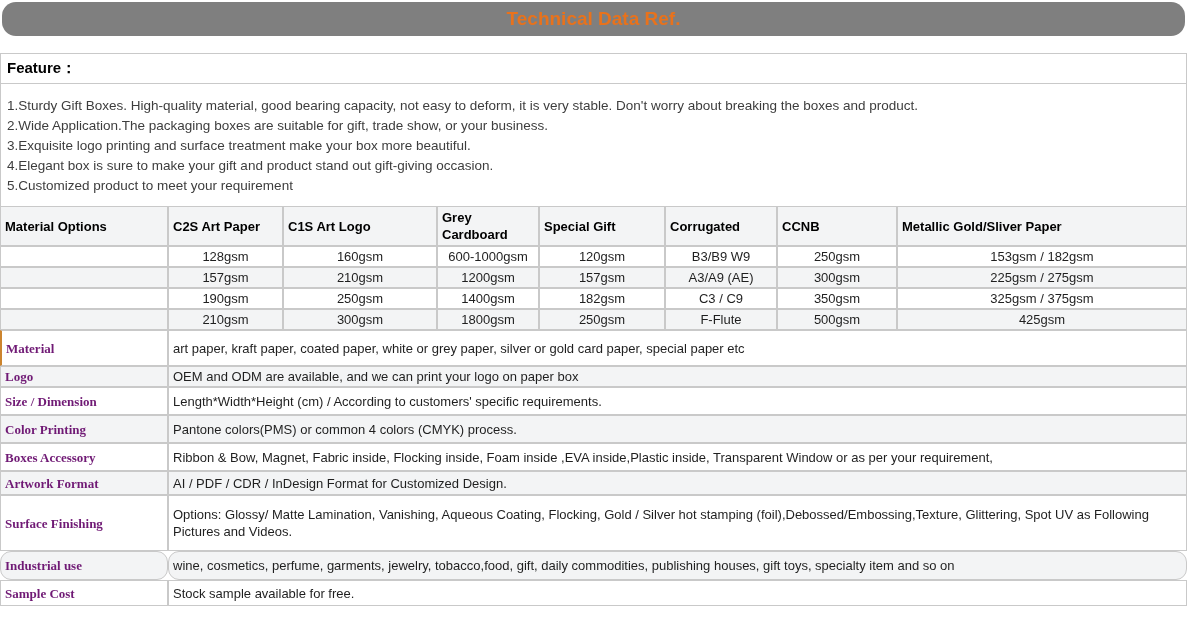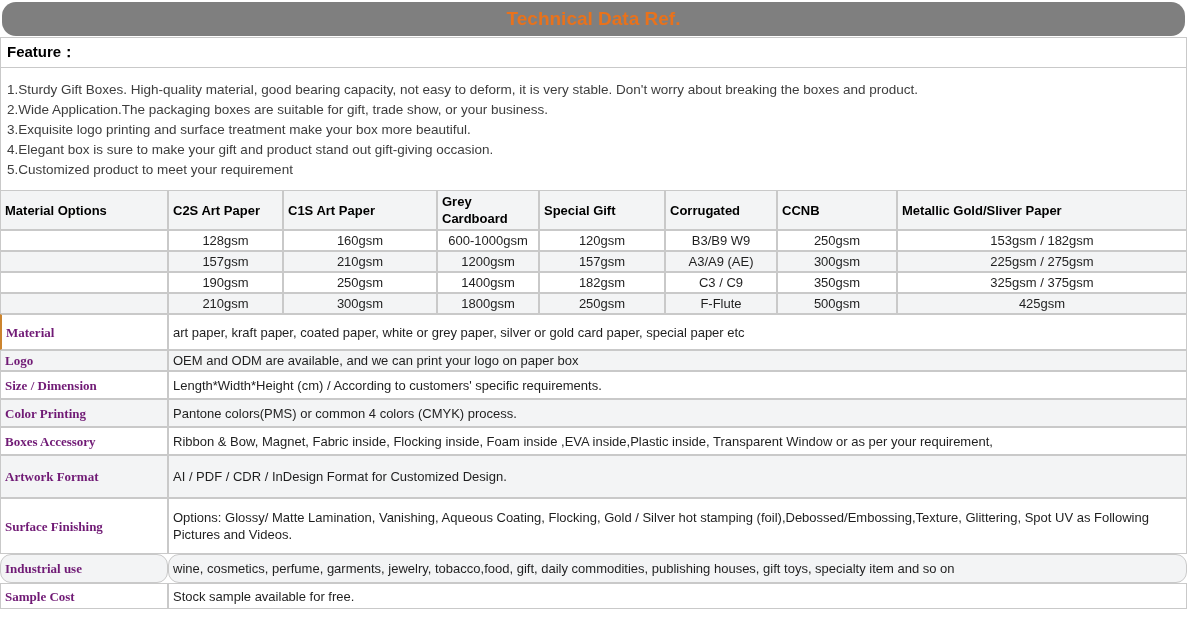--- a/index.html
+++ b/index.html
@@ -18,21 +18,21 @@
     font-size: 19px;
     font-weight: bold;
     text-align: center;
     white-space: nowrap;
     overflow: hidden;
     border-radius: 14px;
   }
   .feature-section {
     border: 1px solid #c9c9c9;
     border-bottom: none;
-    margin-top: 1px;
+    margin-top: 17px;
   }
   .feature-heading {
     padding: 5px 6px;
     font-size: 15px;
     font-weight: bold;
     color: #000;
     border-bottom: 1px solid #c9c9c9;
   }
   .feature-list {
     padding: 12px 6px 10px 6px;
@@ -58,21 +58,21 @@
   table.spec th { font-weight: bold; color: #000; height: 40px; }
   table.spec tr:nth-child(odd) td,
   table.spec tr:nth-child(odd) th { background: #f3f4f5; }
   table.spec tr:nth-child(even) td { background: #ffffff; }
   tr.gsm-row td { height: 20px; text-align: center; }
   td.info-label { font-weight: bold; color: #701a75; font-family: Liberation Serif, serif; }
   tr.row-material td { height: 36px; }
   tr.row-material td.info-label { border-left: 2px solid #cc842e; }
   tr.row-logo td { height: 21px; }
   tr.row-size td, tr.row-color td, tr.row-boxes td { height: 28px; margin-top: 26px; }
-  tr.row-artwork td { height: 43px; }
+  tr.row-artwork td { height: 24px; }
   tr.row-surface td { height: 56px; padding-top: 8px; padding-bottom: 8px; }
   tr.row-industrial td { height: 29px; border-radius: 11px; }
   tr.row-sample td { height: 26px; }
 </style>
 </head>
 <body>
 
 <div class="page">
 
   <div class="title-bar">Technical Data Ref.</div>
@@ -96,21 +96,21 @@
         <col style="width:102px">
       <col style="width:126px">
         <col style="width:112px">
         <col style="width:120px">
         <col>
     </colgroup>
     <tbody>
       <tr>
         <th>Material Options</th>
         <th>C2S Art Paper</th>
-        <th>C1S Art Paper</th>
+        <th>C1S Art Logo</th>
         <th>Grey Cardboard</th>
         <th>Special Gift</th>
         <th>Corrugated</th>
         <th>CCNB</th>
         <th>Metallic Gold/Sliver Paper</th>
       </tr>
 
       <tr class="gsm-row">
         <td></td>
         <td>128gsm</td>

